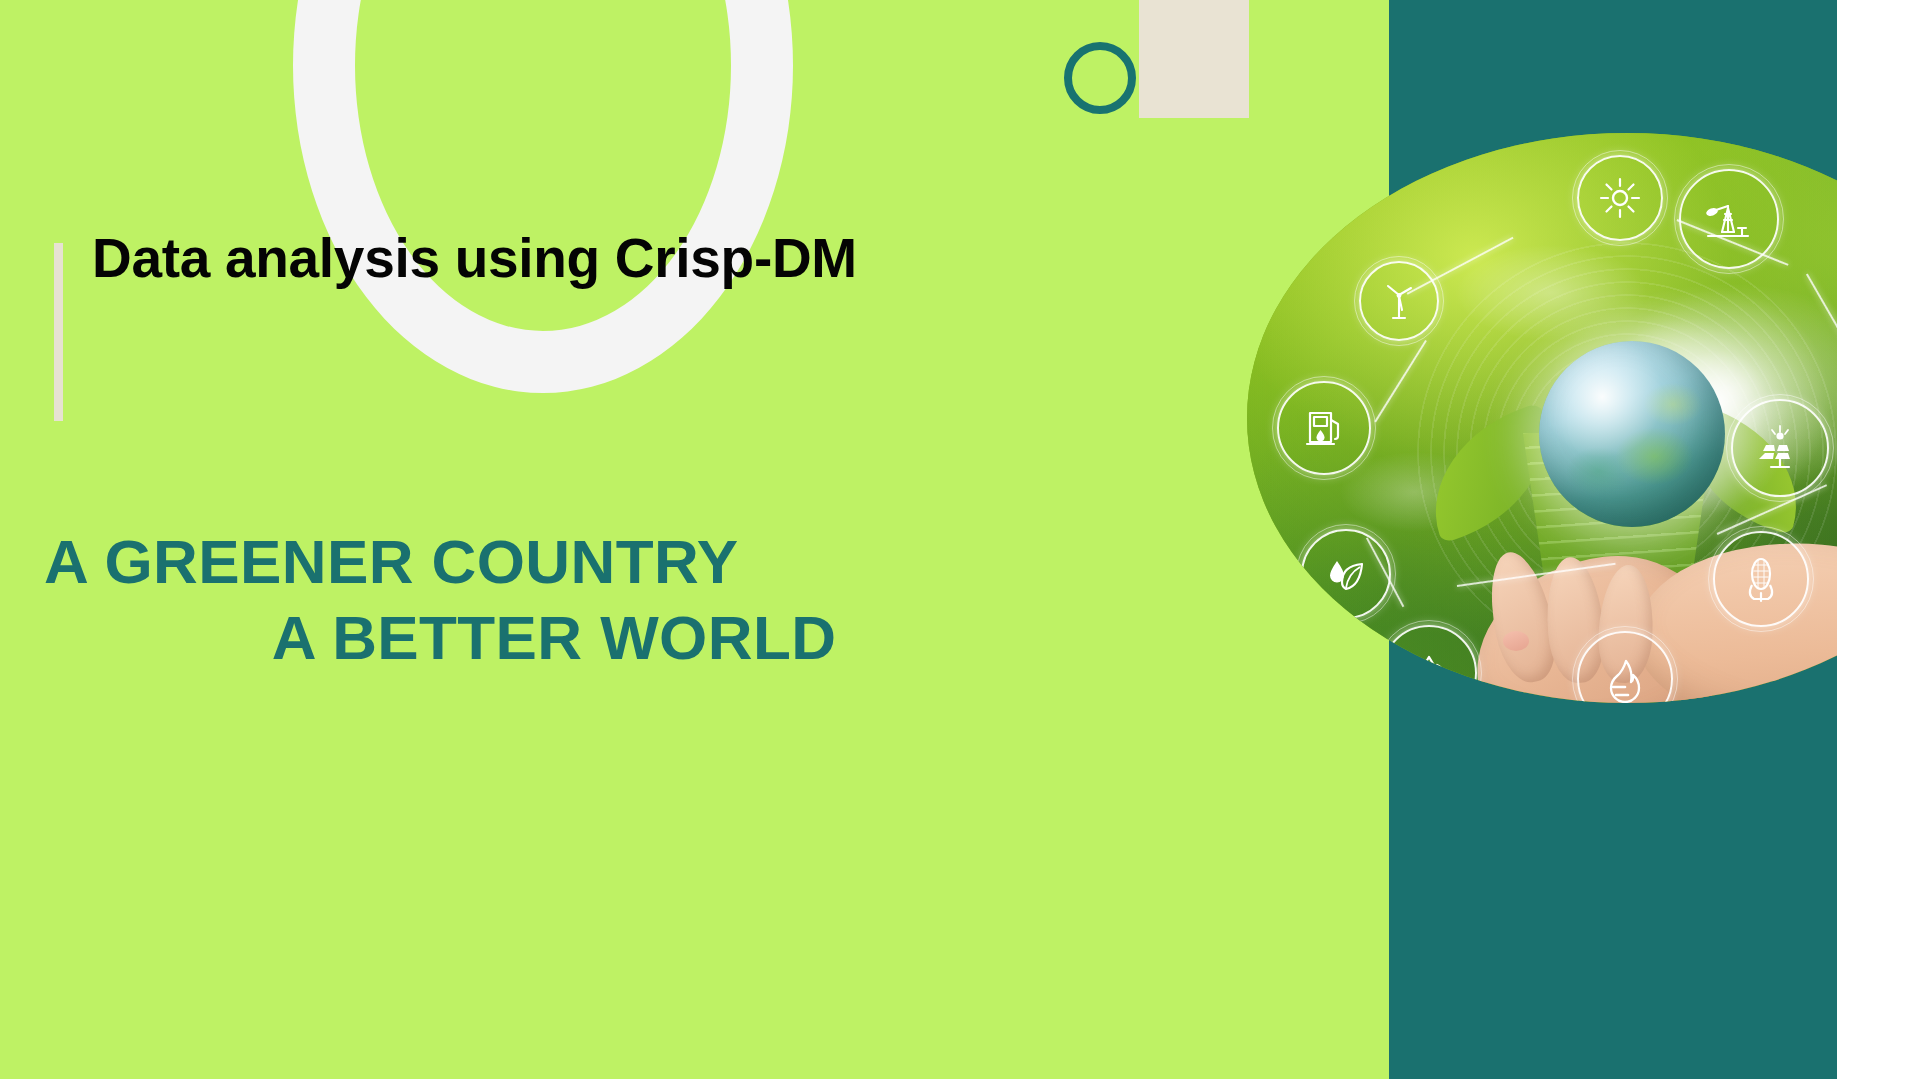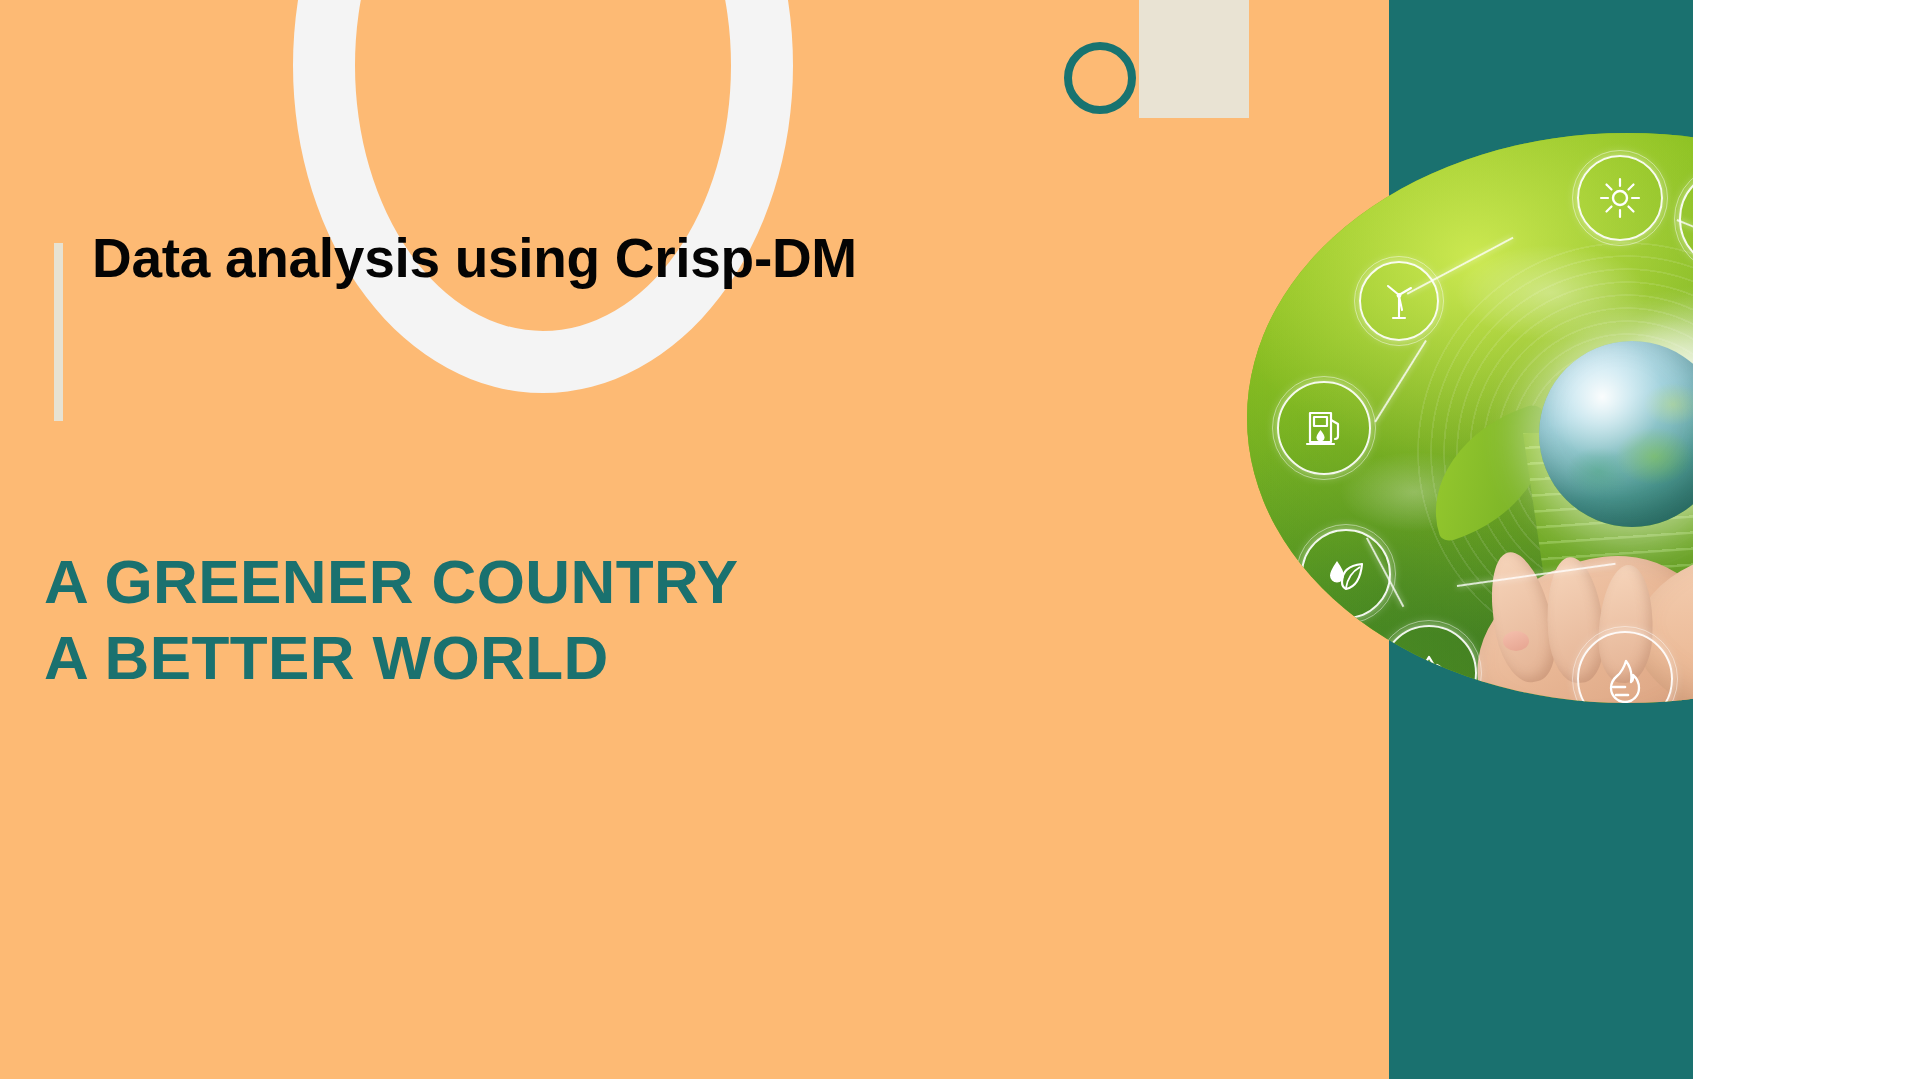--- a/index.html
+++ b/index.html
@@ -6,24 +6,24 @@
     margin: 0;
     padding: 0;
     background: #ffffff;
   }
   body {
     font-family: "Liberation Sans", sans-serif;
   }
 
   #slide {
     position: relative;
-    width: 1693px;
+    width: 1837px;
     height: 1079px;
     overflow: hidden;
-    background: #fdba74;
+    background: #bef264;
   }
 
   
   .gray-ring {
     position: absolute;
     left: 293px;
     top: -262px;
     width: 500px;
     height: 655px;
     border-radius: 50%;
@@ -276,24 +276,23 @@
   .headline {
     position: absolute;
     left: 44px;
     top: 524px;
     width: 1020px;
     color: #1a716f;
     font-size: 62px;
     font-weight: 700;
     line-height: 1.22;
     letter-spacing: 0.4px;
-    margin-top: 20px;
   }
   .headline .line1 { display: block; text-align: left; }
-  .headline .line2 { display: block; text-align: left; }
+  .headline .line2 { display: block; text-align: center; }
 </style>
 </head>
 <body>
 
 <div id="slide">
 
   <div class="gray-ring"></div>
   <div class="beige-square"></div>
   <div class="teal-ring"></div>
 

